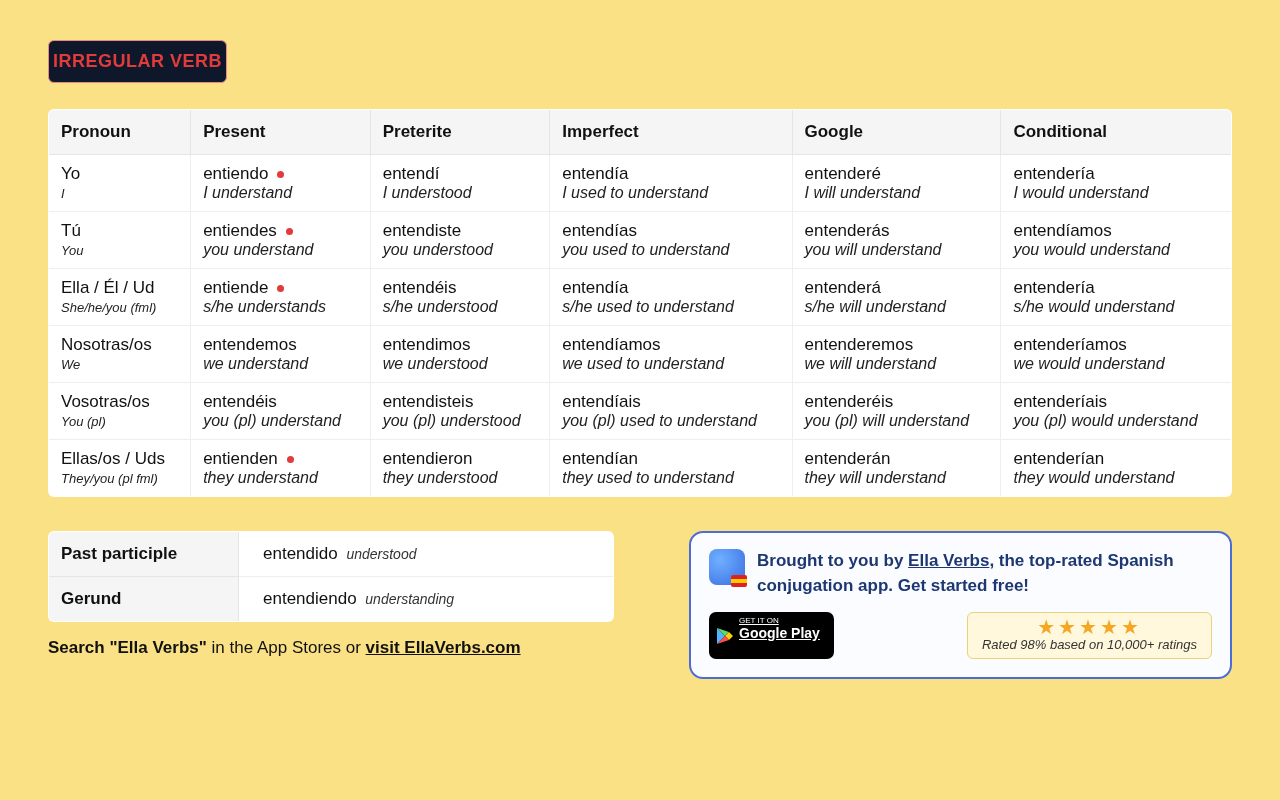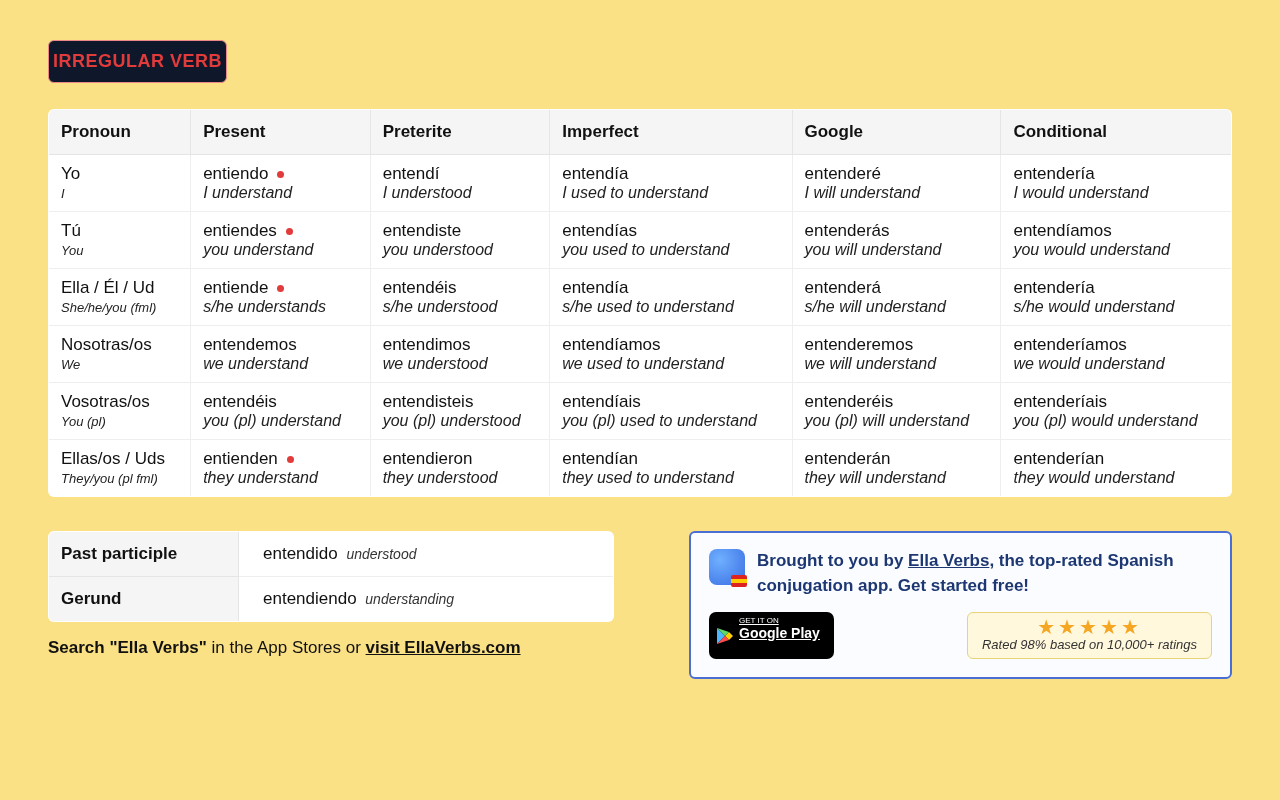--- a/index.html
+++ b/index.html
@@ -90,21 +90,21 @@
   .search-line { margin-top: 16px; font-size: 17px; }
   .search-line .bold { font-weight: 700; }
   .search-line a { color: #111; text-decoration: underline; font-weight: 700; }
 
   .footer-row { display: flex; gap: 75px; align-items: flex-start; justify-content: flex-end; }
 
   .promo-box {
     margin-top: 34px;
     background: #fbfcff;
     border: 2px solid #4a6dd6;
-    border-radius: 6px;
+    border-radius: 14px;
     padding: 16px 18px 18px 18px;
     width: 566px;
   }
   .promo-top { display: flex; gap: 12px; align-items: flex-start; }
   .promo-icon {
     width: 36px; height: 36px; border-radius: 8px;
     background: radial-gradient(circle at 30% 30%, #6fb0ff, #3a6de2);
     position: relative; flex-shrink: 0;
   }
   .promo-icon::after {

